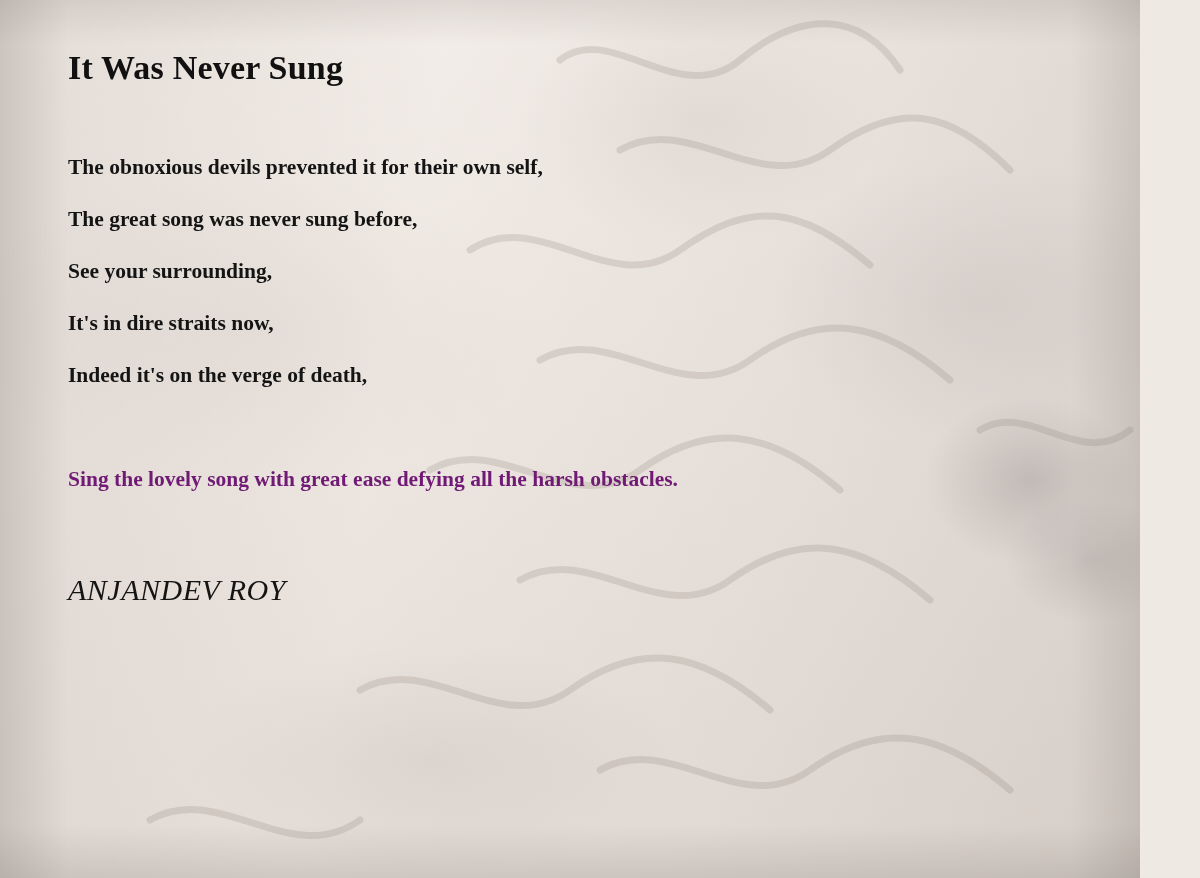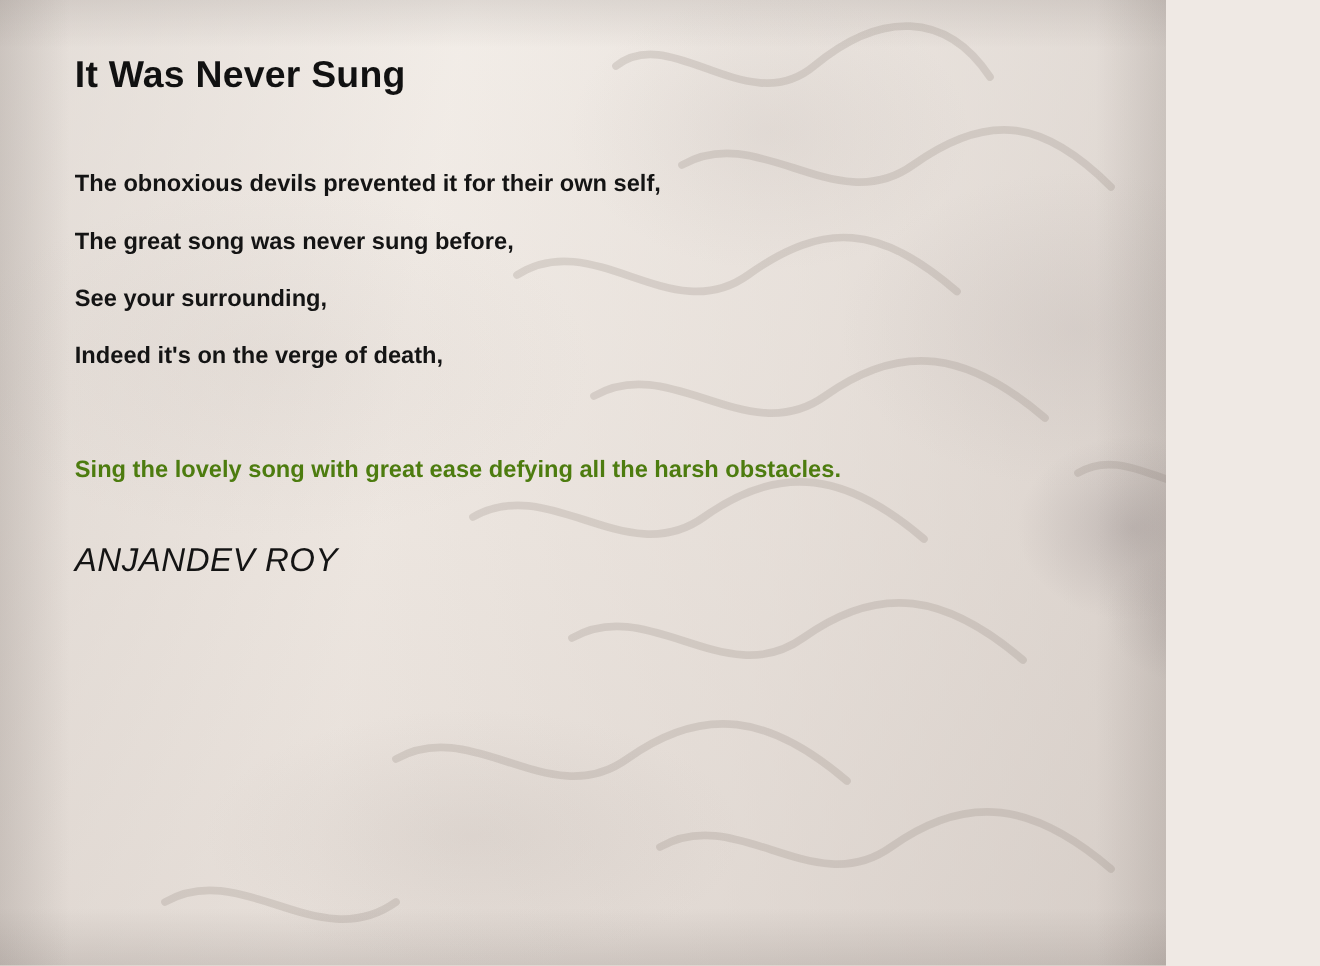--- a/index.html
+++ b/index.html
@@ -9,25 +9,26 @@
   body {
     width: 1200px;
     height: 878px;
     overflow: hidden;
     font-family: "Liberation Sans", sans-serif;
     background: #efe9e4;
   }
 
   .poem-page {
     position: relative;
-    width: 1060px;
+    width: 1140px;
     height: 878px;
     box-sizing: border-box;
     background-color: #efe9e4;
     overflow: hidden;
+    font-family: Liberation Serif, serif;
   }
 
   
   .paper-texture {
     position: absolute;
     inset: 0;
     background-color: #efe9e3;
     background-image:
       radial-gradient(ellipse 150px 120px at 1030px 480px, rgba(150,140,140,0.38), rgba(150,140,140,0) 70%),
       radial-gradient(ellipse 120px 90px at 1090px 560px, rgba(150,140,140,0.30), rgba(150,140,140,0) 70%),
@@ -87,28 +88,28 @@
   }
 
   .poem-line.blank {
     line-height: 52px;
     height: 52px;
   }
 
   .poem-final {
     font-size: 21.5px;
     font-weight: bold;
-    color: #4d7c0f;
+    color: #701a75;
     line-height: 52px;
     margin-top: 0;
     white-space: pre;
   }
 
   .poem-author {
-    margin-top: 40px;
+    margin-top: 68px;
     font-size: 30px;
     font-style: italic;
     font-weight: normal;
     color: #141414;
     letter-spacing: 0.5px;
   }
 </style>
 </head>
 <body>
 
@@ -134,20 +135,21 @@
   <div class="vignette"></div>
 
   <div class="content">
 
     <h1 class="poem-title">It Was Never Sung</h1>
 
     <div class="poem-body">
       <div class="poem-line">The obnoxious devils prevented it for their own self,</div>
       <div class="poem-line">The great song was never sung before,</div>
       <div class="poem-line">See your surrounding,</div>
+      <div class="poem-line">It's in dire straits now,</div>
       <div class="poem-line">Indeed it's on the verge of death,</div>
       <div class="poem-line blank"></div>
       <div class="poem-final">Sing the lovely song with great ease defying all the harsh obstacles.</div>
     </div>
 
     <div class="poem-author">ANJANDEV ROY</div>
 
   </div>
 </div>
 

